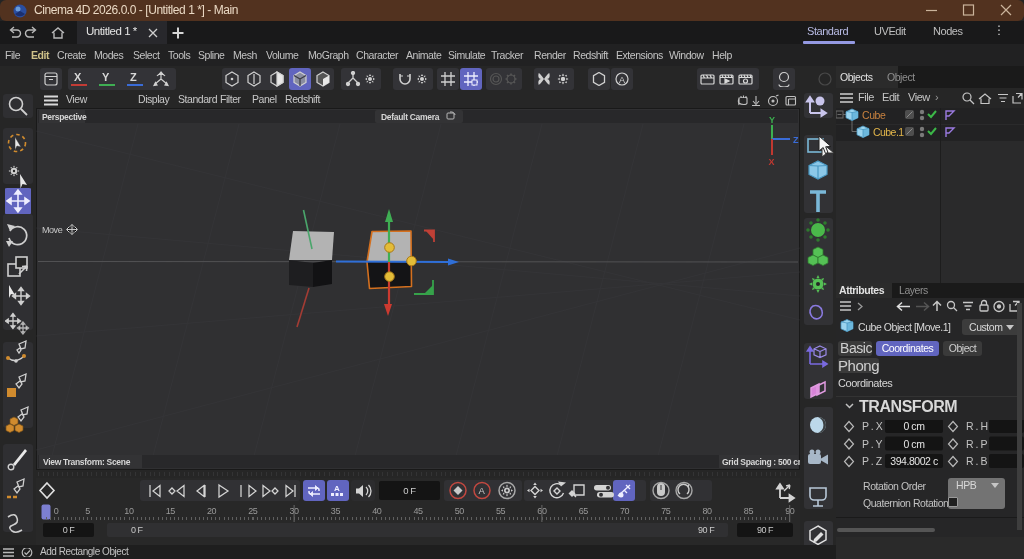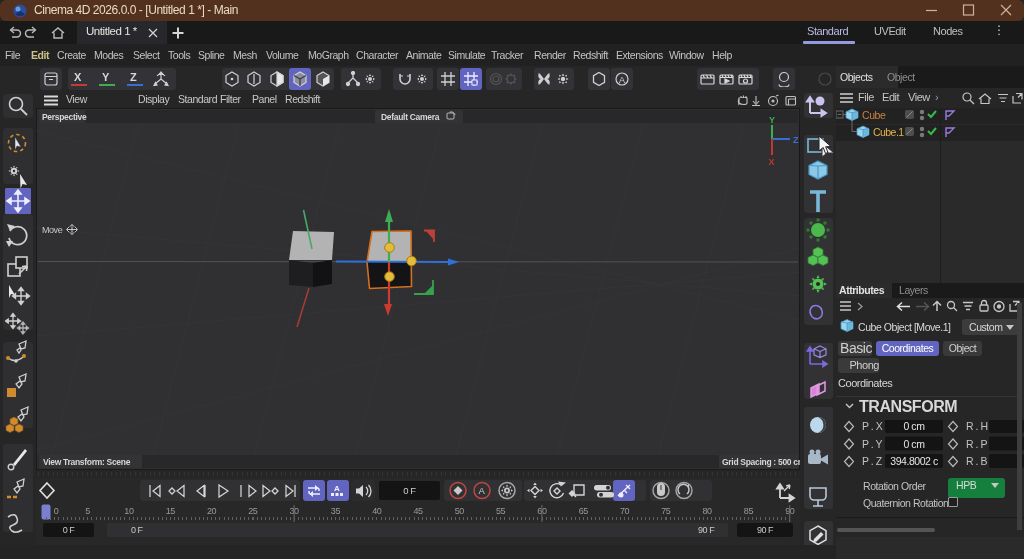--- a/index.html
+++ b/index.html
@@ -687,21 +687,21 @@
   <div class="abs" style="left:126px;top:253px;width:57px;height:16px;background:#3c3c3c;border-radius:3px;">
     <span class="abs" style="left:7px;top:2px;font-size:10.5px;color:#d8d8d8;">Custom</span>
     <svg class="abs" style="left:44px;top:6px" width="8" height="5" viewBox="0 0 8 5">
           <path d="M0,0 h8 l-4,5 z" fill="#c6c6c6"></path>
         </svg>
   </div>
 
   <div class="abs" style="left:2px;top:275px;width:34px;height:15px;background:#3a3a3a;border-radius:3px;text-align:right;font-size:14px;color:#cfcfcf;line-height:15px;">Basic</div>
   <div class="abs" style="left:40px;top:275px;width:63px;height:15px;background:#6165bf;border-radius:3px;text-align:center;font-size:10.5px;color:#fff;line-height:15px;">Coordinates</div>
   <div class="abs" style="left:107px;top:275px;width:39px;height:15px;background:#3a3a3a;border-radius:3px;text-align:center;font-size:10.5px;color:#cfcfcf;line-height:15px;">Object</div>
-  <div class="abs" style="left:2px;top:292px;width:41px;height:15px;background:#3a3a3a;border-radius:3px;text-align:right;font-size:11px;color:#cfcfcf;line-height:15px;">Phong</div>
+  <div class="abs" style="left:2px;top:292px;width:41px;height:15px;background:#3a3a3a;border-radius:3px;text-align:right;font-size:15px;color:#cfcfcf;line-height:15px;">Phong</div>
   <div class="abs" style="left:2px;top:311px;font-size:11px;color:#d6d6d6;">Coordinates</div>
       <div class="abs" style="left:0;top:330px;width:182px;height:1px;background:#333;"></div>
   <svg class="abs" style="left:9px;top:337px" width="9" height="6" viewBox="0 0 9 6">
         <path d="M1,1 l3.5,3.5 L8,1" stroke="#c0c0c0" stroke-width="1.5" fill="none"></path>
       </svg>
       <div class="abs" style="left:23px;top:332px;font-size:16px;font-weight:bold;color:#d8d8d8;">TRANSFORM</div>
 
   <svg class="abs" style="left:0;top:354px" width="188" height="56" viewBox="0 0 188 56">
     <g stroke="#b8b8b8" stroke-width="1.2" fill="none">
       <path d="M13,6.5 l4.5,5 -4.5,5 -4.5,-5 z" transform="translate(0,-5)"></path>
@@ -727,32 +727,40 @@
           <rect x="153" y="16.5" width="35" height="14" rx="2"></rect>
           <rect x="153" y="34" width="35" height="14" rx="2"></rect>
     </g>
     <g font-size="10.5" fill="#e4e4e4" font-family="Liberation Sans" text-anchor="middle">
       <text x="78" y="10">0 cm</text>
           <text x="78" y="27.5">0 cm</text>
           <text x="78" y="45">394.8002 c</text>
     </g>
   </svg>
   <div class="abs" style="left:27px;top:414px;font-size:10.5px;color:#c2c2c2;">Rotation Order</div>
-  <div class="abs" style="left:112px;top:412px;width:57px;height:20px;background:#15803d;border-radius:3px;">
+  <div class="abs" style="left:112px;top:412px;width:57px;height:31px;background:#737373;border-radius:3px;">
     <span class="abs" style="left:8px;top:1px;font-size:10.5px;color:#d8d8d8;">HPB</span>
     <svg class="abs" style="left:43px;top:5px" width="8" height="5" viewBox="0 0 8 5">
           <path d="M0,0 h8 l-4,5 z" fill="#c6c6c6"></path>
         </svg>
   </div>
   <div class="abs" style="left:27px;top:431px;font-size:10.5px;color:#c2c2c2;">Quaternion Rotation</div>
   <div class="abs" style="left:112px;top:431px;width:10px;height:10px;border:1px solid #9a9a9a;background:#202020;border-radius:1px;"></div>
   <div class="abs" style="left:0;top:451px;width:188px;height:1px;background:#1a1a1a;"></div>
       <div class="abs" style="left:0;top:471px;width:188px;height:22px;background:#2a2a2a;"></div>
   <div class="abs" style="left:1px;top:462px;width:98px;height:4px;background:#555;border-radius:2px;"></div>
   <div class="abs" style="left:181px;top:237px;width:5px;height:227px;background:#3e3e3e;"></div>
 </div>
 
+<div class="abs" style="left:0;top:545px;width:836px;height:14px;background:#1e1e1e;">
+  <svg class="abs" style="left:3px;top:3px" width="30" height="9" viewBox="0 0 30 9">
+    <path d="M0,1 h11 M0,4.5 h11 M0,8 h11" stroke="#b9b9b9" stroke-width="1.4"></path>
+    <circle cx="24" cy="4.5" r="4.8" fill="none" stroke="#b9b9b9" stroke-width="1.2"></circle>
+    <path d="M21.5,4.5 l1.8,1.8 L27,2.5" stroke="#b9b9b9" stroke-width="1.2" fill="none"></path>
+  </svg>
+  <div class="abs" style="left:40px;top:1px;font-size:10px;color:#c2c2c2;">Add Rectangle Object</div>
+</div>
 
 <svg class="abs" style="left:818px;top:136px" width="14" height="20" viewBox="0 0 14 20">
       <path d="M1,0 L1,15 L5.2,11.5 L7.5,17.5 L10,16.5 L7.7,10.8 L13,10.5 Z" fill="#f5f5f5" stroke="#222" stroke-width="1"></path>
     </svg>
 
 </div>
 
 </body></html>

